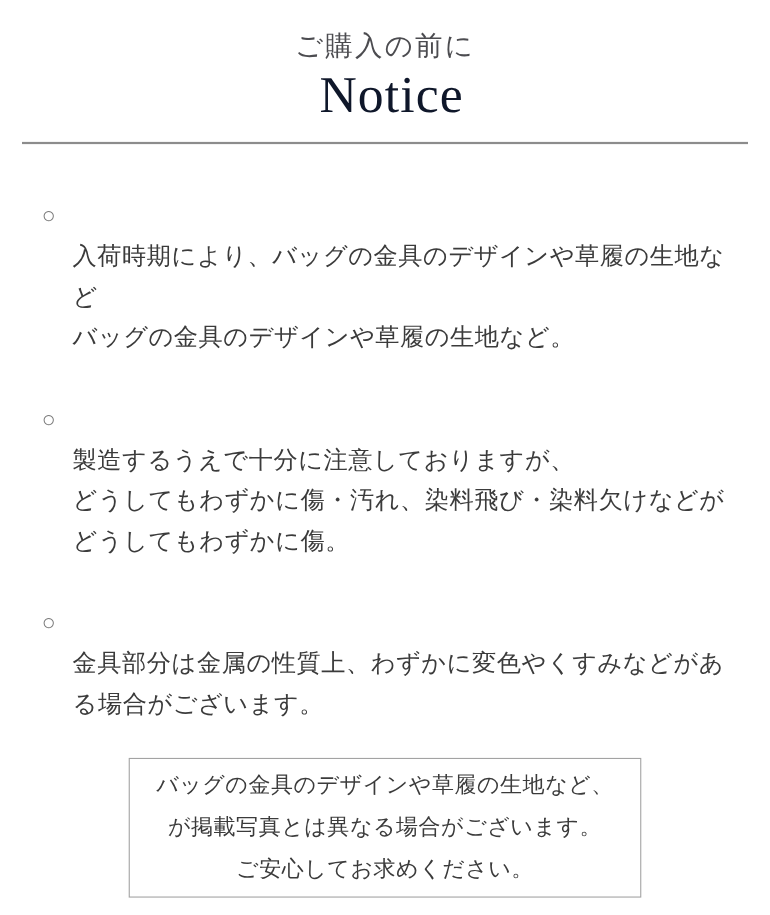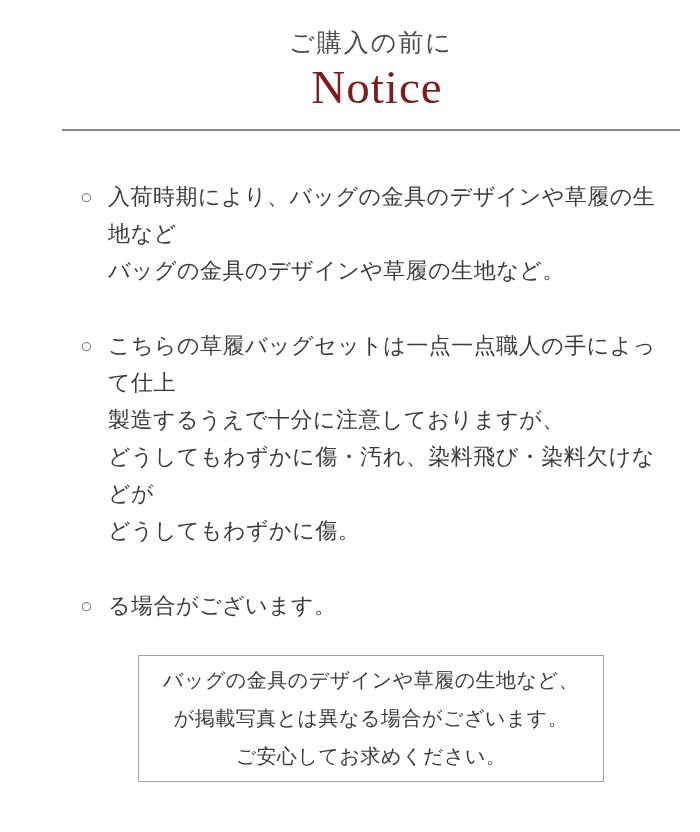--- a/index.html
+++ b/index.html
@@ -9,38 +9,37 @@
   }
   .page {
     position: relative;
     width: 700px;
     height: 832px;
     background: #ffffff;
     font-family: "Liberation Sans", sans-serif;
     color: #3b3b3b;
     overflow: hidden;
     box-sizing: border-box;
-    padding-left: 42px;
   }
   .header {
     text-align: center;
     padding-top: 28px;
   }
   .header-subtitle {
     font-family: "Liberation Serif", serif;
     font-size: 25px;
     letter-spacing: 2px;
     color: #4c4c50;
     line-height: 1.2;
   }
   .header-title {
     font-family: "Liberation Serif", serif;
     font-weight: 400;
     font-size: 47px;
-    color: #7f1d1d;
+    color: #0f172a;
     margin: 4px 0 0 12px;
     line-height: 1.1;
     letter-spacing: 1px;
   }
   .header-divider {
     border: none;
     border-top: 2px solid #8c8c8c;
     margin: 15px 20px 0 20px;
   }
   .notice-list {
@@ -58,20 +57,21 @@
   }
   .notice-marker {
     flex: 0 0 auto;
     width: 28px;
     color: #7a7a7a;
     font-size: 21px;
     line-height: 37px;
   }
   .notice-lines {
     flex: 1 1 auto;
+    margin-top: 36px;
   }
   .assure-box {
     width: 466px;
     margin: 31px auto 0 auto;
     border: 1px solid #a3a3a3;
     box-sizing: border-box;
     text-align: center;
     font-size: 20px;
     line-height: 38px;
     letter-spacing: 0.5px;
@@ -96,30 +96,30 @@
       <span class="notice-marker">○</span>
       <div class="notice-lines">
         <div>入荷時期により、バッグの金具のデザインや草履の生地など</div>
         <div>バッグの金具のデザインや草履の生地など。</div>
       </div>
     </div>
 
     <div class="notice">
       <span class="notice-marker">○</span>
       <div class="notice-lines">
-        <div>こちらの草履バッグセットは一点一点職人の手によって仕上</div>
         <div>製造するうえで十分に注意しておりますが、</div>
         <div>どうしてもわずかに傷・汚れ、染料飛び・染料欠けなどが</div>
         <div>どうしてもわずかに傷。</div>
       </div>
     </div>
 
     <div class="notice">
       <span class="notice-marker">○</span>
       <div class="notice-lines">
+        <div>金具部分は金属の性質上、わずかに変色やくすみなどがあ</div>
         <div>る場合がございます。</div>
       </div>
     </div>
 
   </div>
 
   <div class="assure-box">
     <div>バッグの金具のデザインや草履の生地など、</div>
     <div>が掲載写真とは異なる場合がございます。</div>
     <div>ご安心してお求めください。</div>

